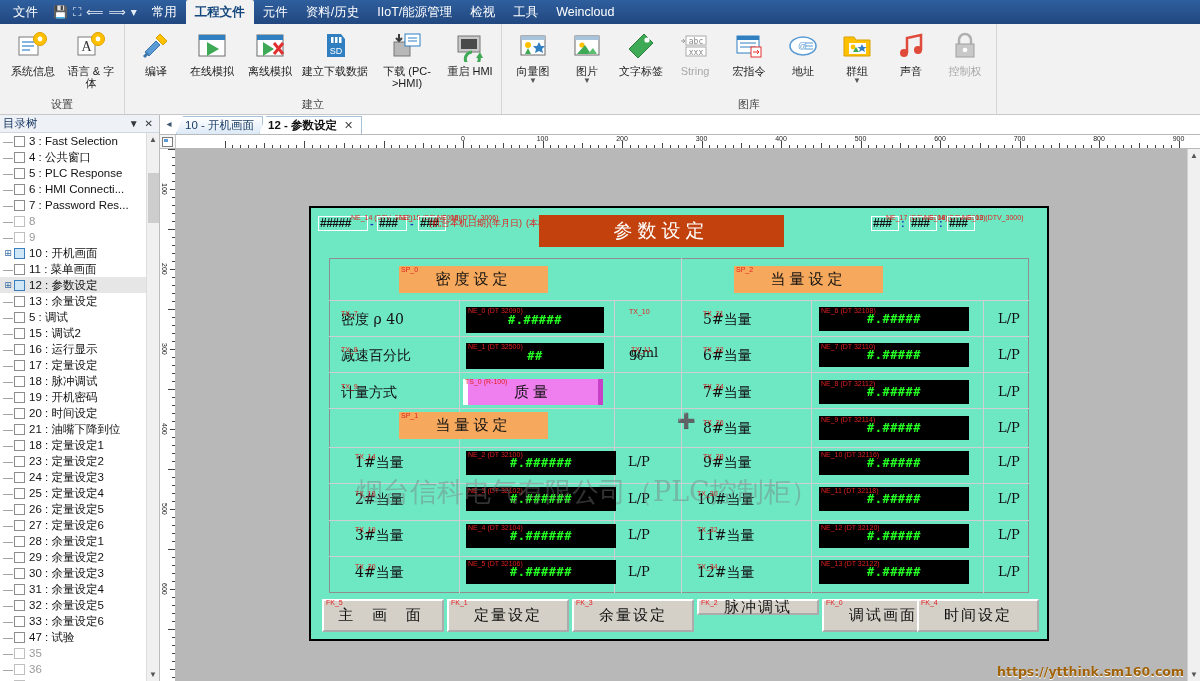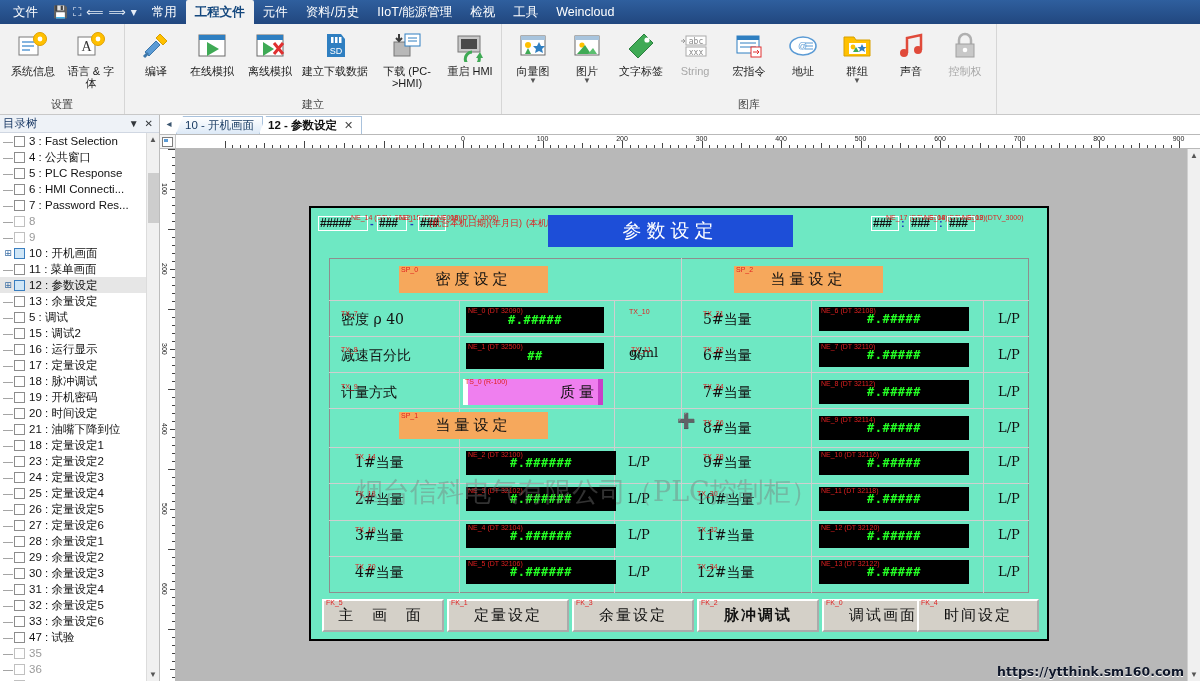--- a/index.html
+++ b/index.html
@@ -85,23 +85,23 @@
   #canvaswrap { flex:1; display:flex; overflow:hidden; }
   #vruler { width:16px; background:#ffffff; border-right:1px solid #b9b9b9; position:relative; overflow:hidden; }
   #canvas-area { flex:1; background:#b8b8b8; position:relative; overflow:hidden; }
   #canvas-vsb { width:13px; background:#f0f0f0; border-left:1px solid #d0d0d0; position:relative; }
   #canvas-vsb .arr { height:13px; text-align:center; font-size:8px; color:#555; line-height:13px; }
 
   
   #hmi { position:absolute; left:133px; top:57px; width:740px; height:435px;
          background:#6ee8c3; border:2px solid #000; }
   .hmi-title { position:absolute; left:228px; top:7px; width:245px; height:32px;
-               background:#1d4ed8; display:flex; align-items:center; justify-content:center;
+               background:#c2410c; display:flex; align-items:center; justify-content:center;
                color:#fff; font-size:19px; letter-spacing:5px;
-               font-family:"DejaVu Serif","Liberation Serif",serif;margin-left:9px; }
+               font-family:"DejaVu Serif","Liberation Serif",serif; }
   .tagname { position:absolute; font-size:7px; color:#e02020; line-height:8px; white-space:nowrap; }
   .hashfield { position:absolute; border:1px solid #ffffff; color:#111; font-size:12px;
                font-weight:bold; letter-spacing:-0.5px; line-height:13px; padding:0 1px; }
   .datesep { position:absolute; color:#1c39c0; font-size:11px; font-weight:bold; }
   .redtxt { position:absolute; color:#e02020; font-size:9px; white-space:nowrap; }
 
   .panel { position:absolute; border:1px solid #8e8e8e; }
   .gridline { position:absolute; background:#cfcfcf; }
   .secthdr { position:absolute; background:#f6a85c; display:flex; align-items:center; justify-content:center;
              font-size:15px; letter-spacing:4px; color:#111;
@@ -120,21 +120,21 @@
            font-size:15px; color:#111; font-family:"DejaVu Serif","Liberation Serif",serif; }
   .fkbtn.sp { letter-spacing:7px; }
   .fkbtn.sp2 { letter-spacing:2px; }
   #btnstrip { position:absolute; left:5px; top:388px; width:730px; height:40px; background:#6ee8c3; }
   .crosshair { position:absolute; color:#8a8a8a; font-size:15px; }
 
   #watermark { position:absolute; left:180px; top:325px; width:720px;
                font-size:27px; color:rgba(120,120,120,0.42); white-space:nowrap;
                font-family:"DejaVu Serif","Liberation Serif",serif; pointer-events:none; }
   #urlmark { position:absolute; right:16px; bottom:2px; font-size:12.5px; font-weight:bold;
-             color:#0f172a; font-family:"DejaVu Sans","Liberation Sans",sans-serif;
+             color:#a16207; font-family:"DejaVu Sans","Liberation Sans",sans-serif;
              text-shadow:0 1px 0 #fff;margin-left:32px; }
 </style>
 </head>
 <body>
 
 <div id="menubar">
   <div class="mi">文件</div>
   <div class="qat">
     <span class="qicon">💾</span>
     <span class="qicon">⛶</span>
@@ -857,21 +857,21 @@
           <div class="tagname" style="left:30px;top:138px;">TX_8</div>
           <div class="numbox" style="left:155px;top:135px;width:138px;height:26px;">
             <span class="val">##</span>
           </div>
           <div class="tagname" style="left:157px;top:135px;">NE_1 (DT 32500)</div>
           <div class="unit" style="left:320px;top:140px;">%</div>
           <div class="tagname" style="left:320px;top:138px;">TX_11</div>
 
           <div class="rowlab" style="left:30px;top:176px;">计量方式</div>
           <div class="tagname" style="left:30px;top:175px;">TX_9</div>
-          <div class="massbox" style="left:152px;top:171px;width:140px;height:26px;justify-content:flex-end;">
+          <div class="massbox" style="left:152px;top:171px;width:140px;height:26px;">
             <span>质量</span>
           </div>
           <div class="tagname" style="left:154px;top:170px;">TS_0 (R-100)</div>
 
           <div class="rowlab" style="left:44px;top:246px;">1#当量</div>
           <div class="tagname" style="left:44px;top:245px;">TX_14</div>
           <div class="numbox" style="left:155px;top:243px;width:150px;height:24px;">
             <span class="val">#.######</span>
           </div>
           <div class="tagname" style="left:157px;top:243px;">NE_2 (DT 32100)</div>
@@ -976,21 +976,21 @@
             <div class="fkbtn sp2" style="left:131px;top:3px;width:122px;height:33px;">
               <span>定量设定</span>
             </div>
             <div class="tagname" style="left:135px;top:3px;">FK_1</div>
 
             <div class="fkbtn sp2" style="left:256px;top:3px;width:122px;height:33px;">
               <span>余量设定</span>
             </div>
             <div class="tagname" style="left:260px;top:3px;">FK_3</div>
 
-            <div class="fkbtn sp2" style="left:381px;top:3px;width:122px;height:33px;font-weight:bold;">
+            <div class="fkbtn sp2" style="left:381px;top:3px;width:122px;height:16px;">
               <span>脉冲调试</span>
             </div>
             <div class="tagname" style="left:385px;top:3px;">FK_2</div>
 
             <div class="fkbtn sp2" style="left:506px;top:3px;width:122px;height:33px;">
               <span>调试画面</span>
             </div>
             <div class="tagname" style="left:510px;top:3px;">FK_0</div>
 
             <div class="fkbtn sp2" style="left:601px;top:3px;width:122px;height:33px;">

